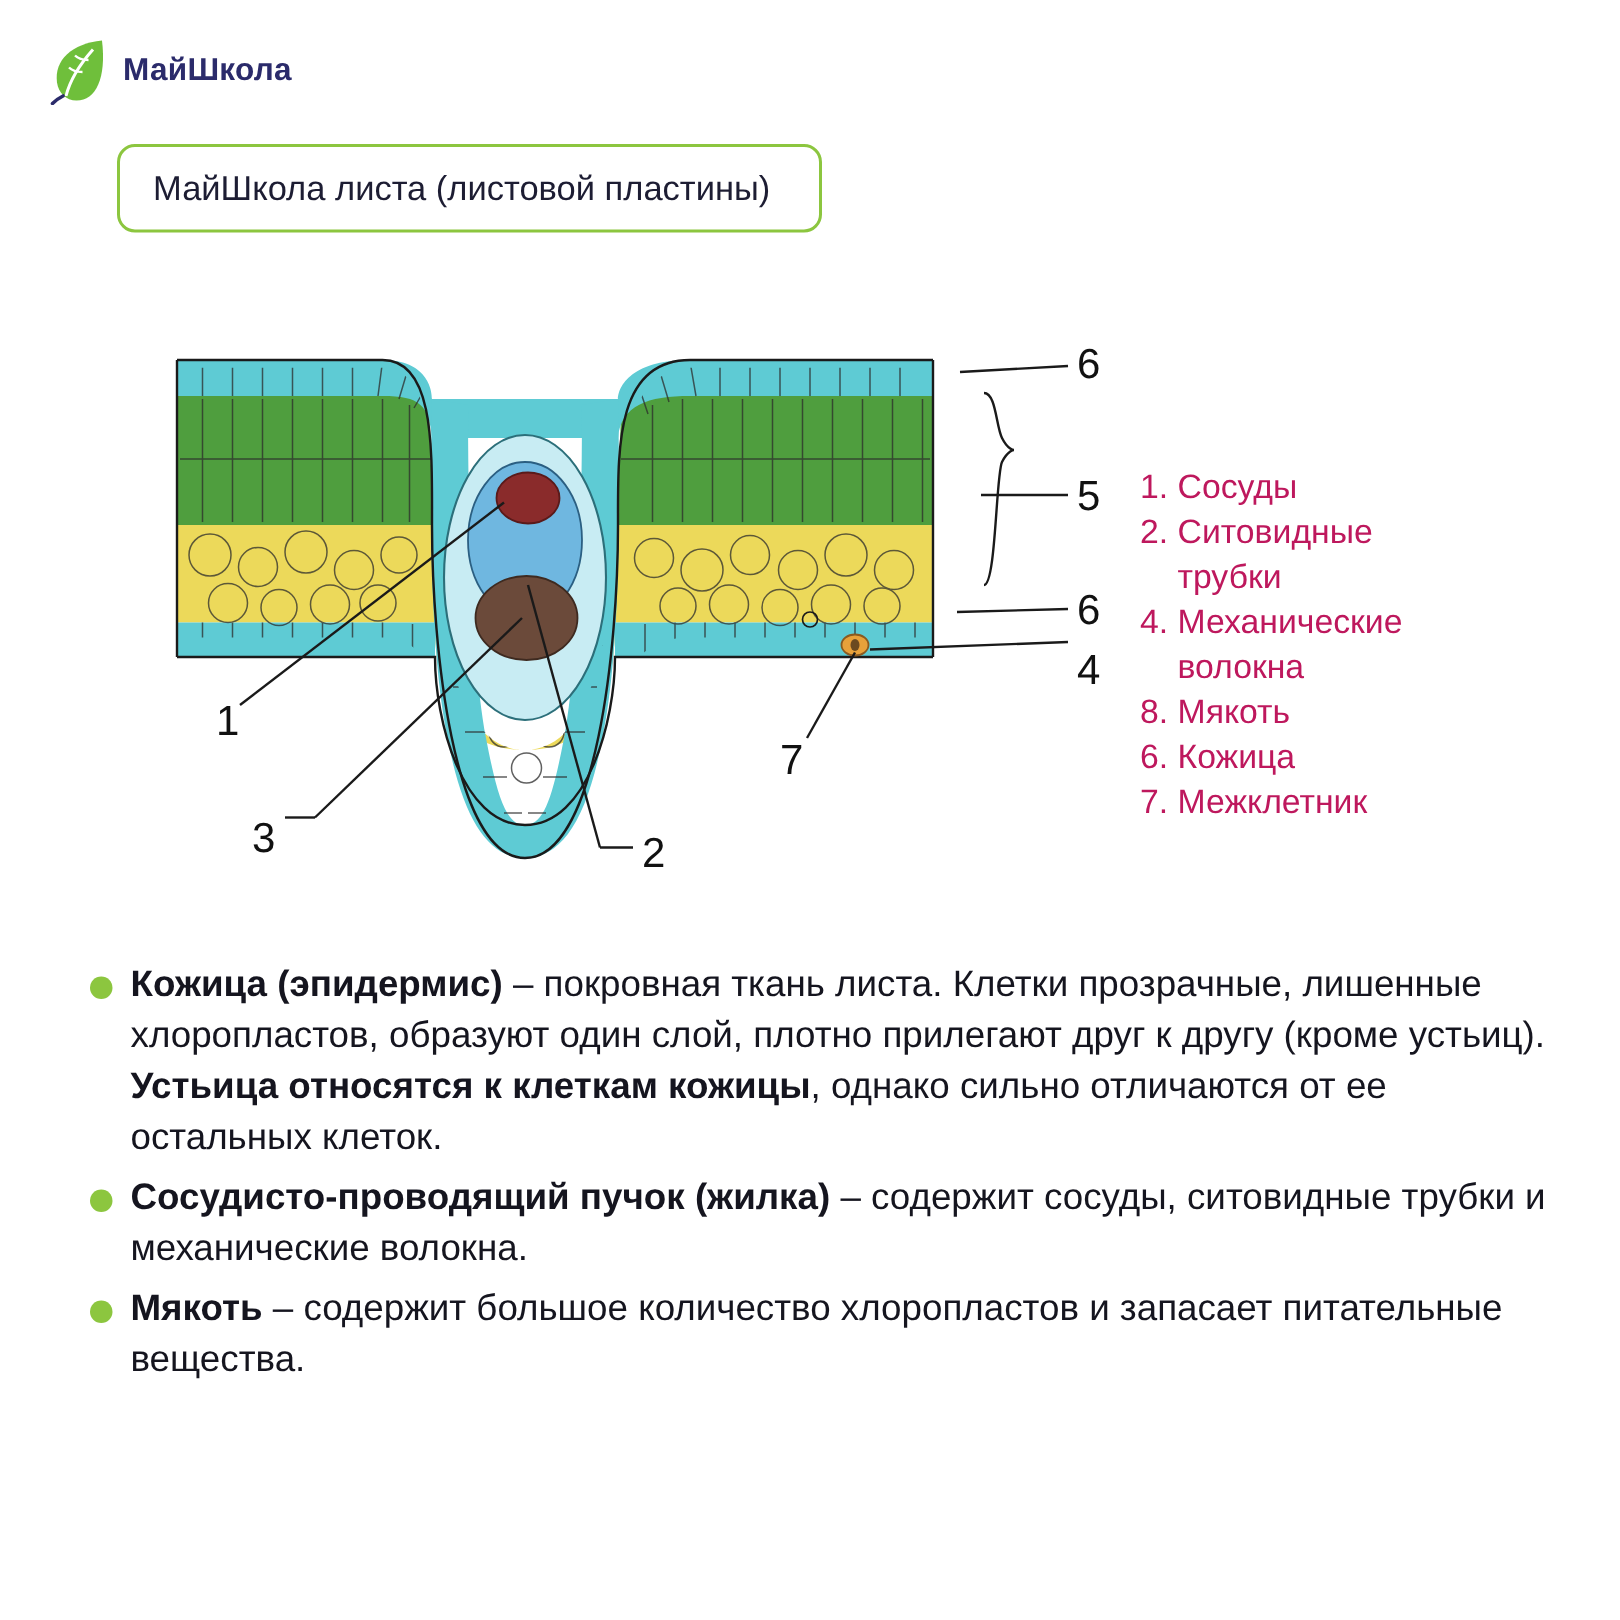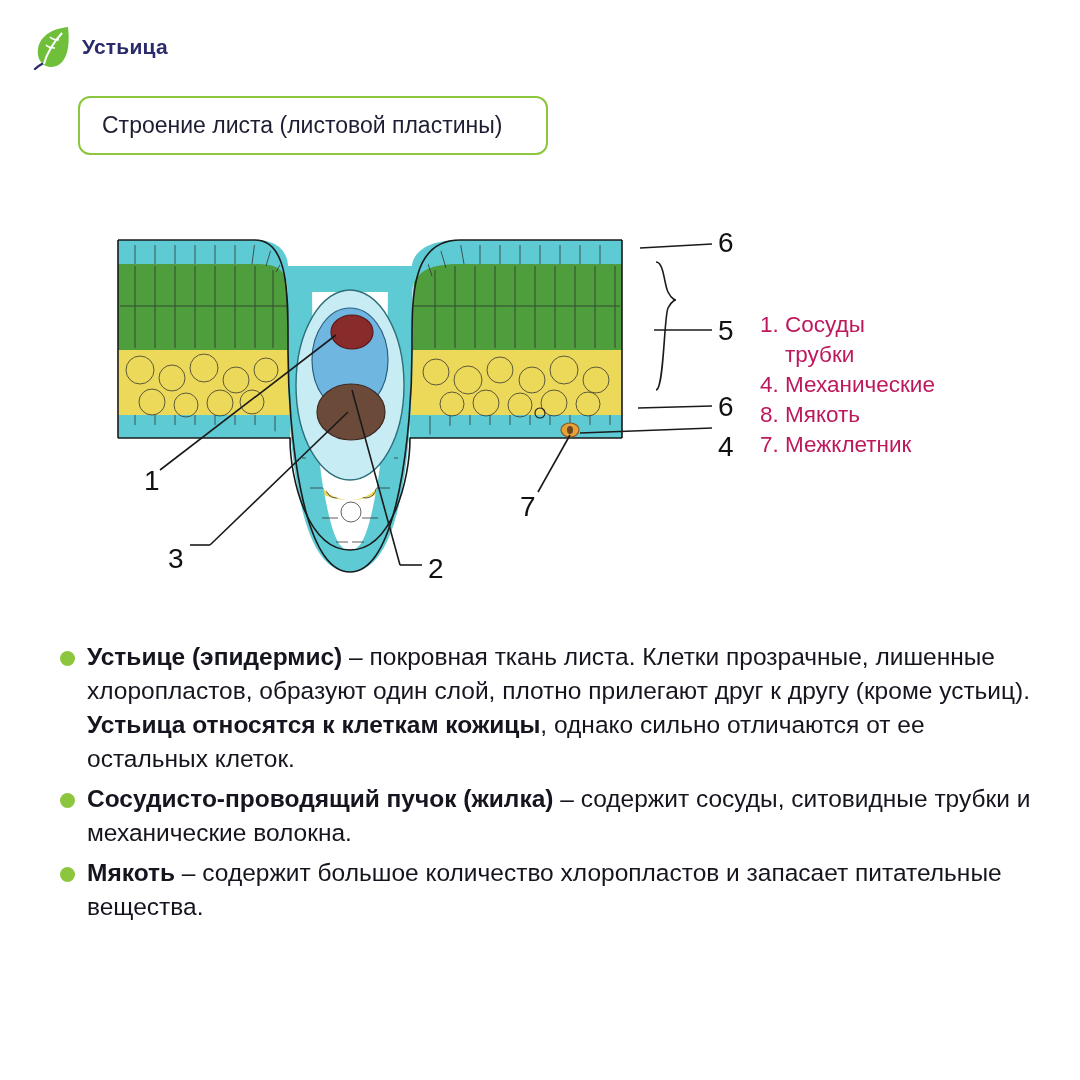--- a/index.html
+++ b/index.html
@@ -106,24 +106,24 @@
 <body>
 
 <div class="brand">
   <svg class="brand-leaf" viewBox="0 0 42 46">
     <path d="M36 3 C16 5 4 16 6 31 C7 38 12 43 19 43 C32 43 39 28 36 3 Z" fill="#6fbf3b"></path>
     <path d="M30 9 C22 18 15 28 12 40" stroke="#ffffff" stroke-width="2" fill="none"></path>
     <path d="M27 16 C23 16 20 15 18 13" stroke="#ffffff" stroke-width="1.6" fill="none"></path>
     <path d="M23 24 C19 24 16 23 14 21" stroke="#ffffff" stroke-width="1.6" fill="none"></path>
     <path d="M10 40 C6 42 4 44 3 45" stroke="#2b2b6b" stroke-width="2.4" fill="none" stroke-linecap="round"></path>
   </svg>
-  <span class="brand-text">Устьица</span>
-</div>
-
-<div class="title-pill">Строение листа (листовой пластины)</div>
+  <span class="brand-text">МайШкола</span>
+</div>
+
+<div class="title-pill">МайШкола листа (листовой пластины)</div>
 
 <div class="diagram-wrap">
 <svg width="740" height="430" viewBox="0 0 740 430" xmlns="http://www.w3.org/2000/svg">
   <defs>
     <clipPath id="leafClip">
       <path d="M80 45
                L215 45
                C245 45 250 95 250 140
                C250 220 265 300 310 300
                C355 300 370 220 370 140
@@ -250,30 +250,33 @@
     <text x="480" y="316">7</text>
     <text x="104" y="290">1</text>
     <text x="128" y="368">3</text>
     <text x="388" y="378">2</text>
   </g>
 </svg>
 </div>
 
 <div class="legend">
   <div>1. Сосуды</div>
+  <div>2. Ситовидные</div>
   <div>    трубки</div>
   <div>4. Механические</div>
+  <div>    волокна</div>
   <div>8. Мякоть</div>
+  <div>6. Кожица</div>
   <div>7. Межклетник</div>
 </div>
 
 <div class="notes">
   <div class="note-item">
     <div class="bullet"></div>
-    <div class="note-text"><b>Устьице (эпидермис)</b><span> – покровная ткань листа. Клетки прозрачные, лишенные хлоропластов, образуют один слой, плотно прилегают друг к другу (кроме устьиц). </span><b>Устьица относятся к клеткам кожицы</b><span>, однако сильно отличаются от ее остальных клеток.</span></div>
+    <div class="note-text"><b>Кожица (эпидермис)</b><span> – покровная ткань листа. Клетки прозрачные, лишенные хлоропластов, образуют один слой, плотно прилегают друг к другу (кроме устьиц). </span><b>Устьица относятся к клеткам кожицы</b><span>, однако сильно отличаются от ее остальных клеток.</span></div>
   </div>
   <div class="note-item">
     <div class="bullet"></div>
     <div class="note-text"><b>Сосудисто-проводящий пучок (жилка)</b><span> – содержит сосуды, ситовидные трубки и механические волокна.</span></div>
   </div>
   <div class="note-item">
     <div class="bullet"></div>
     <div class="note-text"><b>Мякоть</b><span> – содержит большое количество хлоропластов и запасает питательные вещества.</span></div>
   </div>
 </div>

